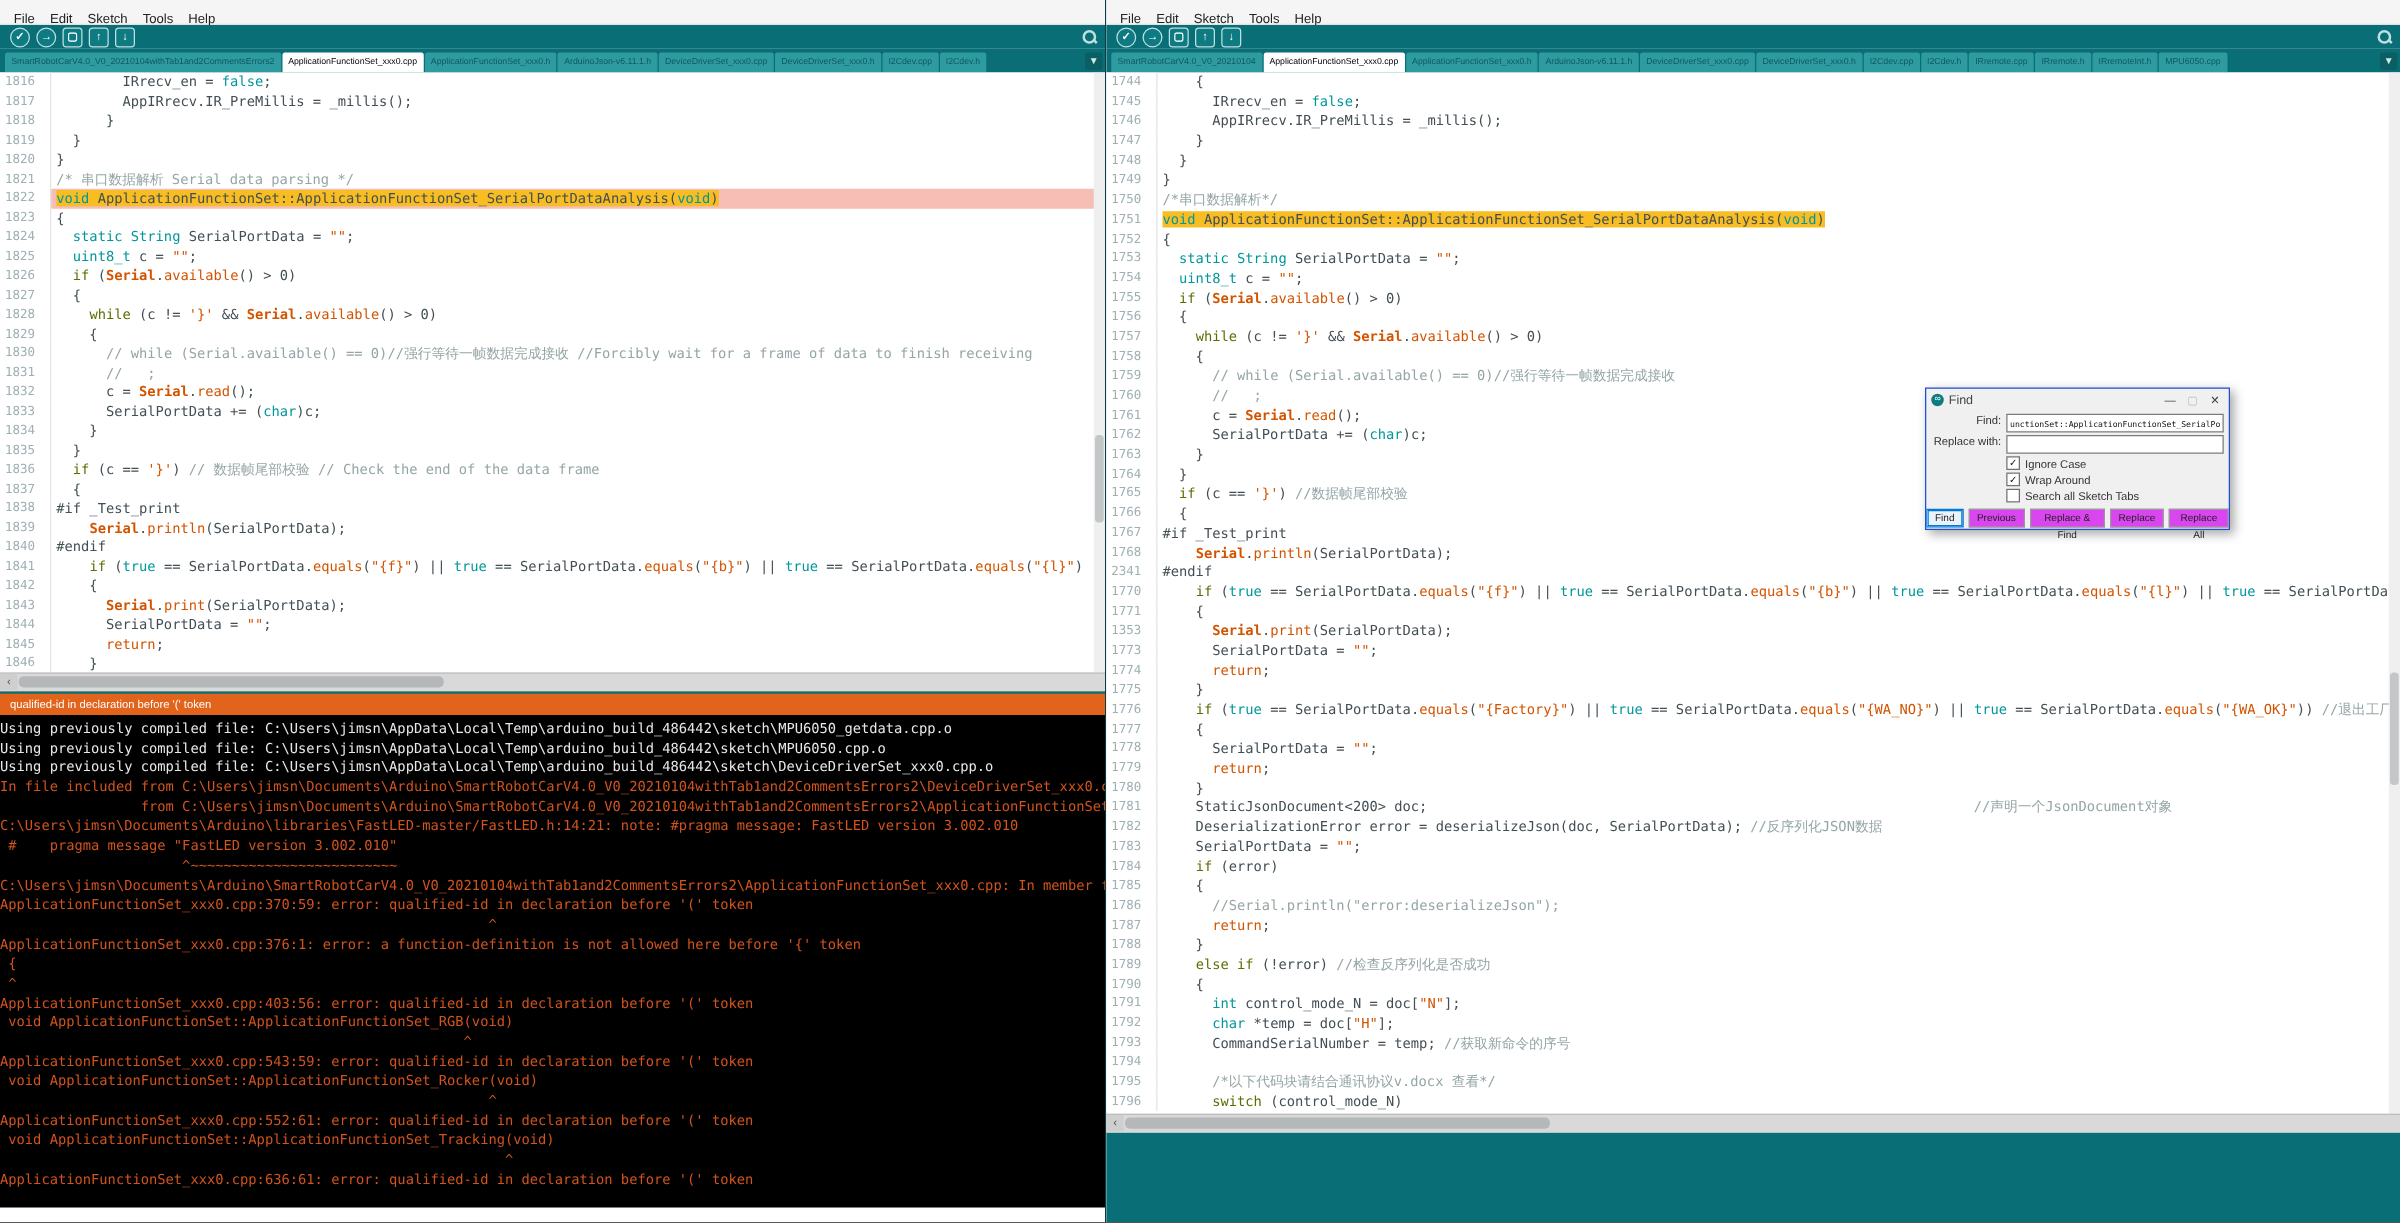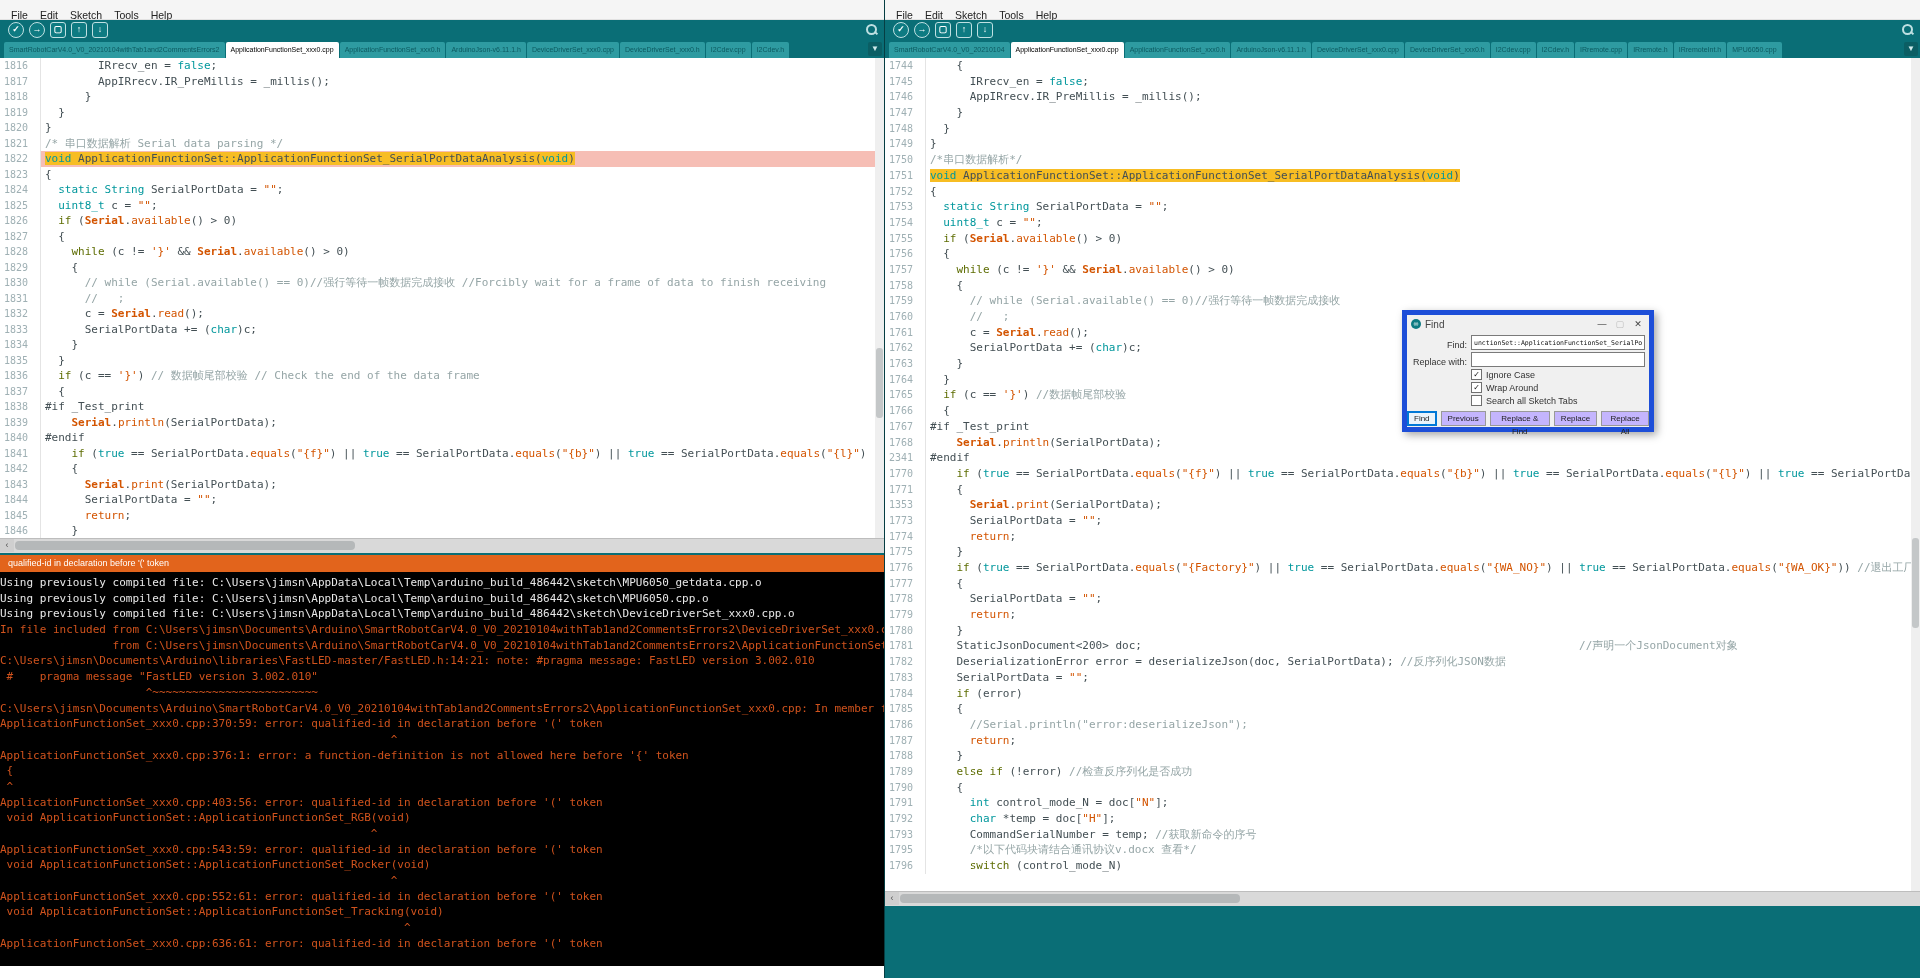--- a/index.html
+++ b/index.html
@@ -32,34 +32,34 @@
   .hscroll .thumb{position:absolute;left:15px;top:2px;height:9px;width:340px;background:#b5b8b9;border-radius:4px;cursor:pointer;}
   .vscroll{position:absolute;top:0;right:0;width:9px;background:#efefef;}
   .vscroll .vthumb{position:absolute;left:1px;width:7px;background:#c4c7c8;border-radius:3px;}
   .statusbar{height:17px;background:var(--status-orange);border-top:2px solid var(--teal-header);color:#fff;font-size:9px;line-height:17px;padding-left:8px;}
   .console{background:#000;overflow:hidden;padding-top:3px;}
   .console .con-line{height:15.7px;line-height:15.7px;font-family:"DejaVu Sans Mono",monospace;font-size:11px;white-space:pre;overflow:hidden;}
   .con-line.plain{color:var(--console-plain);}
   .con-line.err{color:var(--console-error);}
   .footer-teal{background:var(--teal-header);}
   
-  .find-dialog{position:absolute;left:1402px;top:310px;width:242px;height:112px;background:#f0f0f0;border:5px solid #1d4ed8;box-shadow:3px 3px 8px rgba(0,0,0,.35);z-index:20;font-size:9px;}
+  .find-dialog{position:absolute;left:1540px;top:310px;width:242px;height:112px;background:#f0f0f0;border:1px solid #1d4ed8;box-shadow:3px 3px 8px rgba(0,0,0,.35);z-index:20;font-size:9px;}
   .fd-title{height:18px;display:flex;align-items:center;padding:0 4px;gap:4px;}
   .fd-icon{width:10px;height:10px;border-radius:50%;background:#0e7b82;color:#fff;font-size:7px;line-height:10px;text-align:center;}
   .fd-title-text{color:#444;font-size:10px;flex:1;}
   .fd-ctl{width:14px;text-align:center;color:#444;cursor:pointer;font-size:9px;}
   .fd-ctl.dim{color:#bbb;}
-  .fd-row{display:flex;align-items:flex-end;margin:2px 4px;}
+  .fd-row{display:flex;align-items:flex-start;margin:2px 4px;}
   .fd-label{width:56px;text-align:right;padding-right:4px;color:#333;}
   .fd-input{flex:1;height:13px;border:1px solid #7a7a7a;background:#fff;font-size:6.5px;font-family:"DejaVu Sans Mono",monospace;padding:0 2px;color:#111;overflow:hidden;}
   .fd-check-row{display:flex;align-items:center;margin:2px 4px 2px 64px;gap:4px;cursor:pointer;}
   .fd-box{width:9px;height:9px;border:1px solid #707070;background:#fff;font-size:8px;line-height:9px;text-align:center;color:#111;}
   .fd-check-label{color:#333;}
   .fd-buttons{display:flex;justify-content:center;gap:4px;margin-top:5px;}
-  .fd-btn{height:15px;line-height:13px;font-size:8px;padding:0 6px;background:#c4b5fd;border:1px solid #999;color:#222;cursor:pointer;}
+  .fd-btn{height:15px;line-height:13px;font-size:8px;padding:0 6px;background:#d946ef;border:1px solid #999;color:#222;cursor:pointer;}
   .fd-btn.default{border:1px solid var(--accent-blue);box-shadow:0 0 0 1px var(--accent-blue) inset;background:#eaf3fb;}
 </style>
 </head>
 <body>
 
 <div class="screen">
 
   <div class="window" id="win-left">
     <div class="menubar" id="menu-left">
         <div class="menu-item">File</div>
@@ -480,20 +480,24 @@
         </div>
         <div class="code-line">
           <div class="ln">1792</div>
           <div class="lc"><span class="seg-wrap"><span class="d">      </span><span class="kw">char</span><span class="d"> *temp = doc[</span><span class="or">"H"</span><span class="d">];</span></span></div>
         </div>
         <div class="code-line">
           <div class="ln">1793</div>
           <div class="lc"><span class="seg-wrap"><span class="d">      CommandSerialNumber = temp; </span><span class="c">//获取新命令的序号</span></span></div>
         </div>
         <div class="code-line">
+          <div class="ln">1794</div>
+          <div class="lc"><span class="seg-wrap"><span class="d"></span></span></div>
+        </div>
+        <div class="code-line">
           <div class="ln">1795</div>
           <div class="lc"><span class="seg-wrap"><span class="d">      </span><span class="c">/*以下代码块请结合通讯协议v.docx 查看*/</span></span></div>
         </div>
         <div class="code-line">
           <div class="ln">1796</div>
           <div class="lc"><span class="seg-wrap"><span class="d">      </span><span class="st">switch</span><span class="d"> (control_mode_N)</span></span></div>
         </div>
       </div>
     <div class="hscroll">
       <div class="arr">‹</div>

